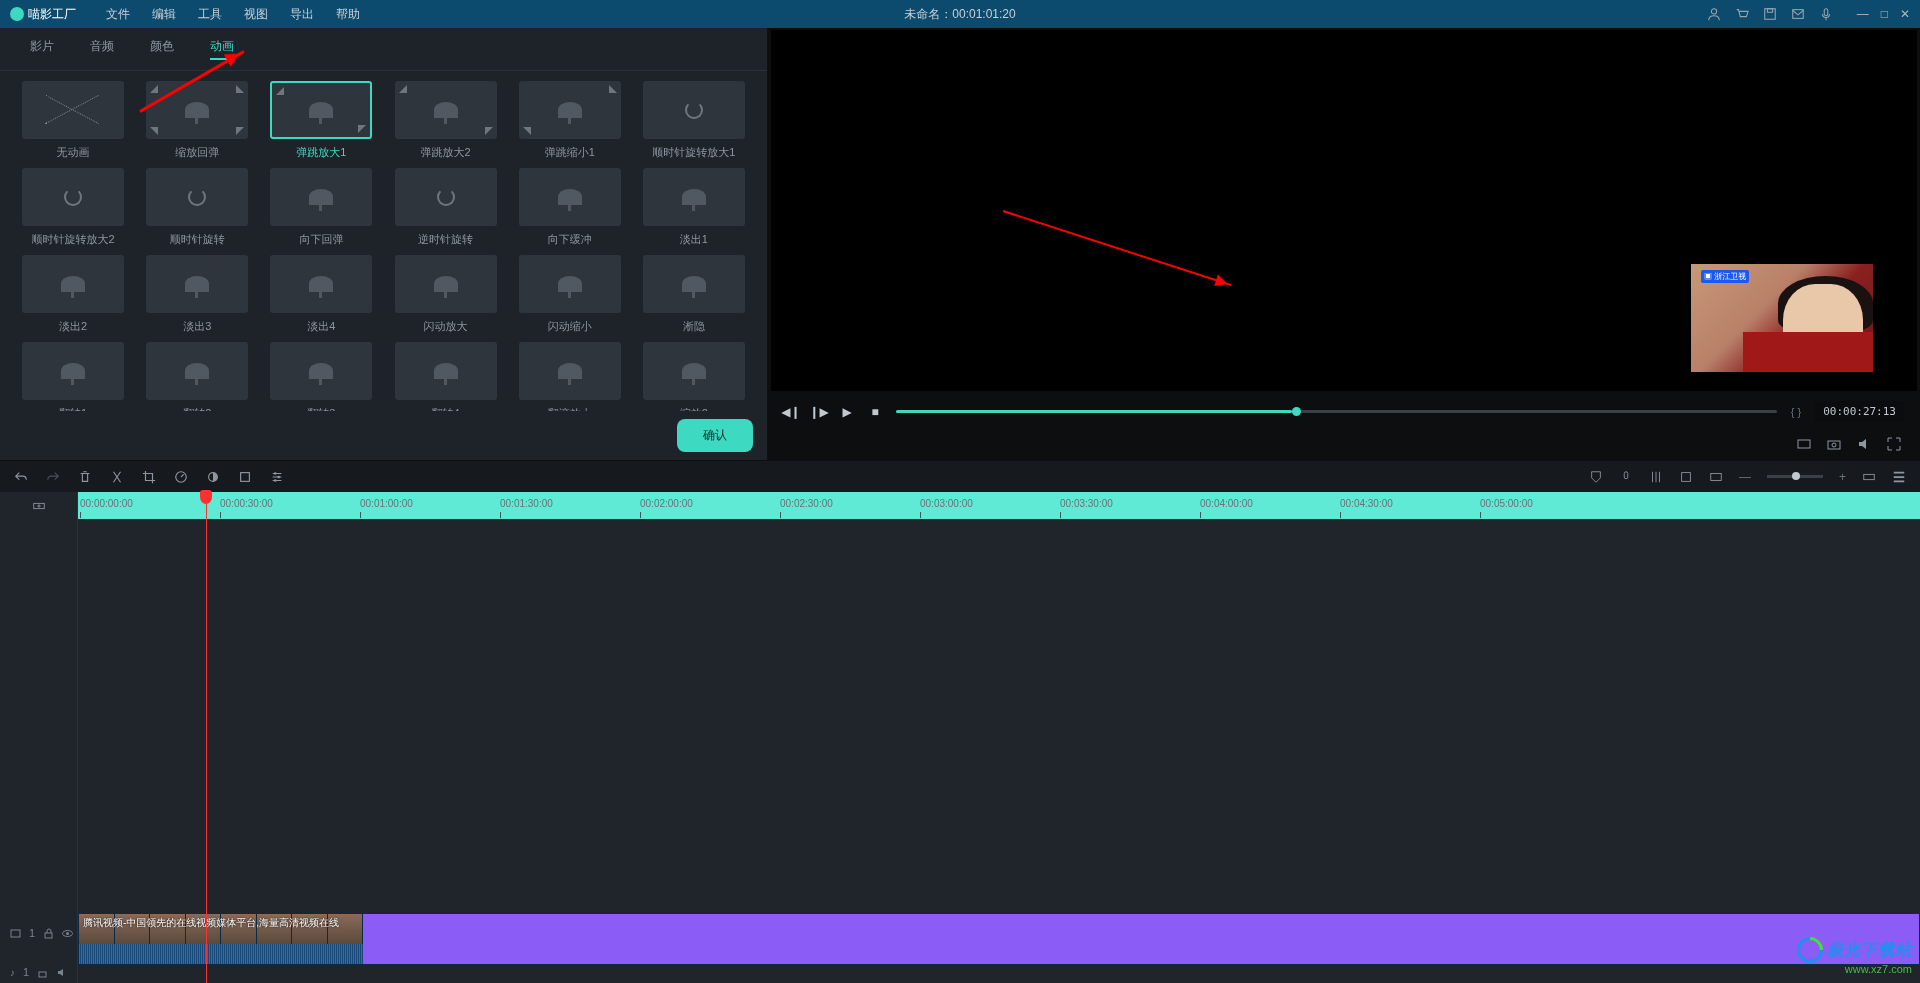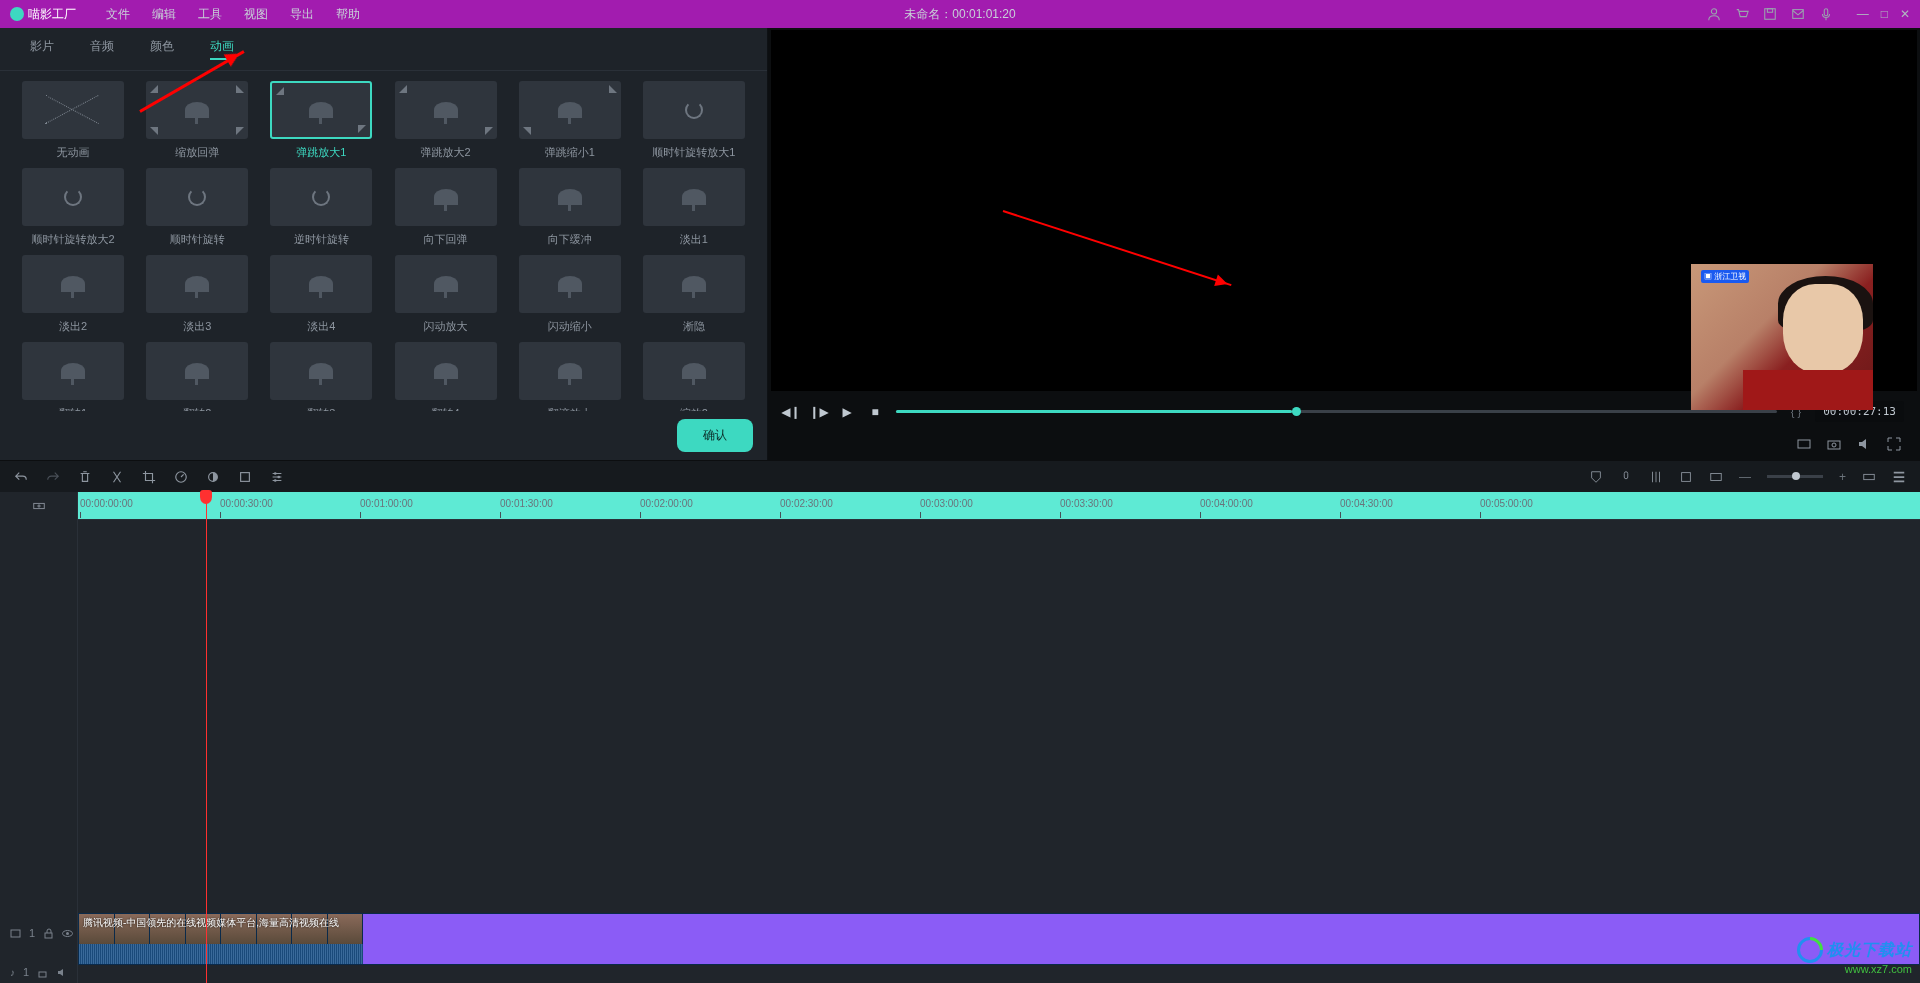--- a/index.html
+++ b/index.html
@@ -9,21 +9,21 @@
   font-family: "Microsoft YaHei", sans-serif;
   color: #b8c0c8;
   font-size: 12px;
   overflow: hidden;
   position: relative;
 }
 
 
 .titlebar {
   height: 28px;
-  background: #a21caf;
+  background: #0c4a6e;
   display: flex;
   align-items: center;
   padding: 3px 10px;
 }
 .logo { display: flex; align-items: center; gap: 4px; color: #fff; font-size: 12px; }
 .logo-icon { width: 14px; height: 14px; background: #3dd9c1; border-radius: 50%; }
 .menu { display: flex; gap: 22px; margin-left: 30px; }
 .menu-item { color: #c8d0d8; font-size: 12px; cursor: pointer; }
 .title-center { position: absolute; left: 50%; transform: translateX(-50%); color: #c8d0d8; font-size: 12px; }
 .title-right { margin-left: auto; display: flex; gap: 14px; align-items: center; }
@@ -117,21 +117,21 @@
   flex: 1;
   background: #000;
   margin: 2px 3px;
   position: relative;
 }
 .pip-image {
   position: absolute;
   right: 44px;
   top: 234px;
   width: 182px;
-  height: 146px;
+  height: 108px;
   background: linear-gradient(135deg, #c89878 0%, #b88068 40%, #8a2020 60%, #6a1818 100%);
   overflow: hidden;
 }
 .pip-logo { position:absolute; top:6px; left:10px; background:#1a5af0; color:#fff; font-size:8px; padding:1px 3px; border-radius:2px; }
 .pip-face { position:absolute; right:10px; top:20px; width:80px; height:90px; background:#e8c8a8; border-radius: 40% 40% 45% 45%; }
 .pip-hair { position:absolute; right:0px; top:12px; width:95px; height:55px; background:#1a1210; border-radius: 50% 50% 20% 20%; }
 .pip-body { position:absolute; right:0px; bottom:0px; width:130px; height:40px; background:#a01818; }
 .annotation-arrow {
   position: absolute;
   left: 232px;
@@ -405,29 +405,29 @@
           <span class="effect-label">顺时针旋转放大2</span>
         </div>
       <div class="effect-item">
           <div class="effect-thumb">
             <div class="rot-arrow"></div>
           </div>
           <span class="effect-label">顺时针旋转</span>
         </div>
       <div class="effect-item">
           <div class="effect-thumb">
+            <div class="flower"></div>
+          </div>
+          <span class="effect-label">向下回弹</span>
+        </div>
+      <div class="effect-item">
+          <div class="effect-thumb">
             <div class="rot-arrow" style="transform:scaleX(-1)"></div>
           </div>
           <span class="effect-label">逆时针旋转</span>
-        </div>
-      <div class="effect-item">
-          <div class="effect-thumb">
-            <div class="flower"></div>
-          </div>
-          <span class="effect-label">向下回弹</span>
         </div>
       <div class="effect-item">
           <div class="effect-thumb">
             <div class="flower"></div>
           </div>
           <span class="effect-label">向下缓冲</span>
         </div>
       <div class="effect-item">
           <div class="effect-thumb">
             <div class="flower"></div>

